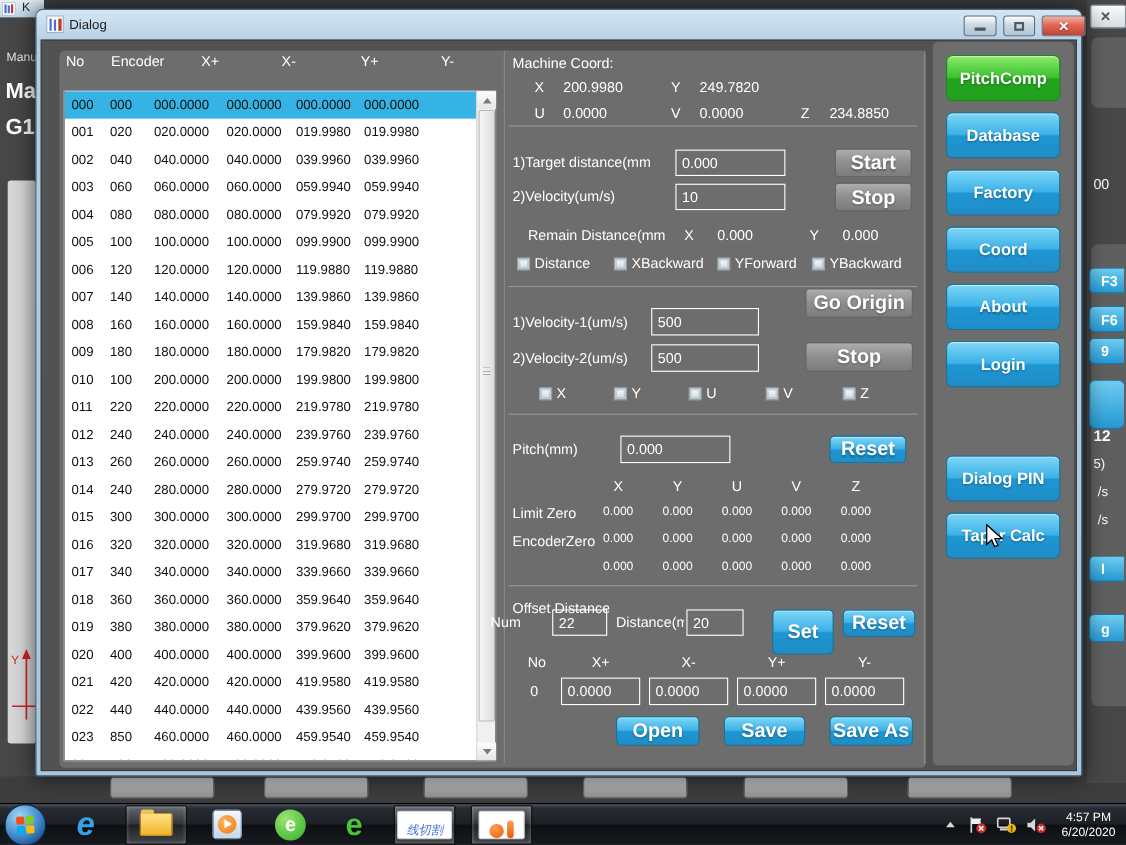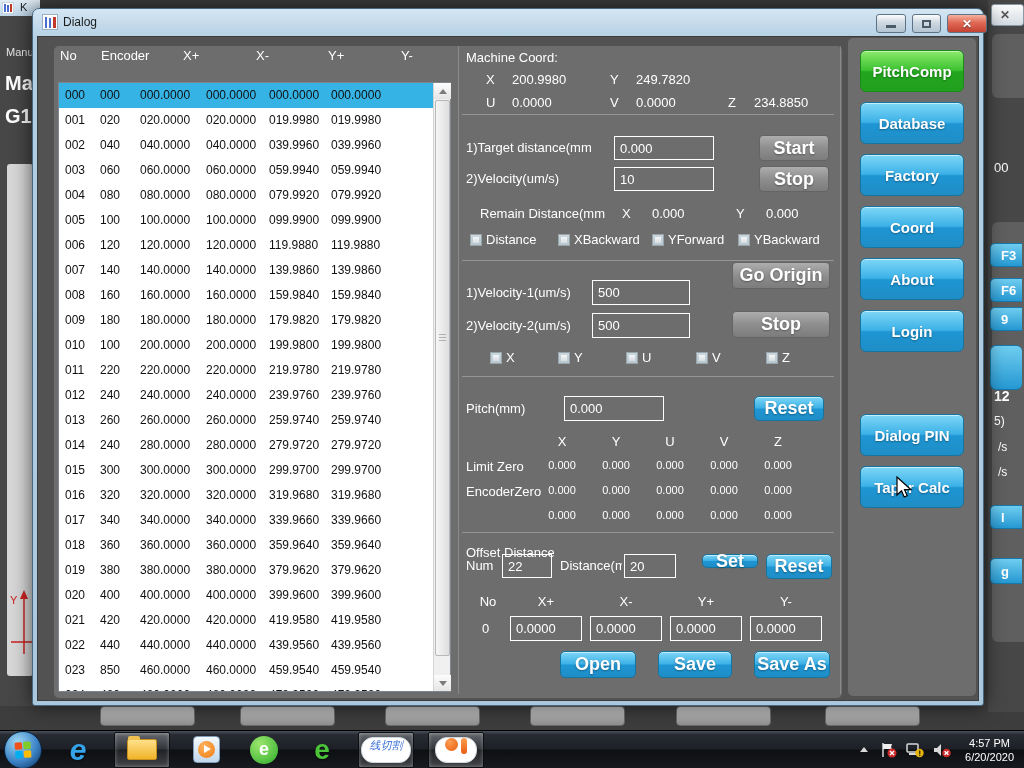--- a/index.html
+++ b/index.html
@@ -91,21 +91,21 @@
   .ie-e{color:#35a3e8;font-size:30px;font-weight:bold;font-style:italic;text-shadow:0 1px 2px rgba(0,0,0,.5);}
   .folder{width:30px;height:21px;background:linear-gradient(180deg,#ffe08a,#f0b429);border:1px solid #c88f1a;border-radius:2px;position:relative;}
   .folder::before{content:"";position:absolute;left:0;top:-4px;width:12px;height:4px;background:#f0c050;border-radius:2px 2px 0 0;}
   .wmp{width:27px;height:27px;border-radius:4px;background:linear-gradient(180deg,#f4f9fd,#c2d8ec);border:1px solid #7e9cba;
     display:flex;align-items:center;justify-content:center;}
   .wmp-circle{width:17px;height:17px;border-radius:50%;background:radial-gradient(circle at 35% 30%,#ffb25e,#f07c12);position:relative;}
   .wmp-circle::after{content:"";position:absolute;left:6px;top:4px;border-left:7px solid #fff;border-top:4.5px solid transparent;border-bottom:4.5px solid transparent;}
   .green-circle{width:28px;height:28px;border-radius:50%;background:radial-gradient(circle at 35% 30%,#9ce66d,#2fae2d);
     color:#fff;font-weight:bold;font-size:18px;display:flex;align-items:center;justify-content:center;}
   .green-e{color:#4cc43a;font-size:28px;font-weight:bold;text-shadow:0 1px 2px rgba(0,0,0,.5);}
-  .white-chip{background:#fff;border:1px solid #cfd6dd;border-radius:12px;display:flex;align-items:flex-start;justify-content:center;}
+  .white-chip{background:#fff;border:1px solid #cfd6dd;border-radius:2px;display:flex;align-items:flex-end;justify-content:center;}
   .wirecut-text{color:#3a6fd8;font-size:11px;font-style:italic;white-space:nowrap;}
   .cam-dot{width:13px;height:13px;border-radius:50%;background:radial-gradient(circle at 35% 30%,#ff9d50,#e85d10);}
   .cam-bar{width:6px;height:16px;border-radius:3px;background:linear-gradient(180deg,#ff9d50,#e85d10);margin-left:3px;}
   #tray{margin-left:auto;display:flex;align-items:center;height:38px;}
   .tray-ico{margin-right:9px;display:flex;align-items:center;}
   #clock{color:#fff;font-size:11px;text-align:center;line-height:14px;margin:0 10px 0 4px;}
   #cursor{position:absolute;left:895px;top:476px;z-index:100;}
 </style>
 </head>
 <body>
@@ -505,25 +505,25 @@
           <div class="grid-cell" style="left: 717px; top: 474px; font-size: 11px;">0.000</div>
           <div class="lbl clip" style="left: 432px; top: 499px; width: 88px; margin-top: 36px;">Offset Distance</div>
           <div class="grid-cell" style="left: 501px; top: 499px; font-size: 11px;">0.000</div>
           <div class="grid-cell" style="left: 555px; top: 499px; font-size: 11px;">0.000</div>
           <div class="grid-cell" style="left: 609px; top: 499px; font-size: 11px;">0.000</div>
           <div class="grid-cell" style="left: 663px; top: 499px; font-size: 11px;">0.000</div>
           <div class="grid-cell" style="left: 717px; top: 499px; font-size: 11px;">0.000</div>
         </div>
       <div class="hr" style="top:522px"></div>
 
-      <div class="lbl" style="left:432px;top:548px">Num</div>
+      <div class="lbl" style="left:412px;top:548px">Num</div>
       <input class="inp" style="left: 468px; top: 544px; width: 50px;" value="22">
       <div class="lbl clip" style="left:526px;top:548px;width:62px">Distance(m</div>
       <input class="inp" style="left: 590px; top: 544px; width: 52px;" value="20">
-      <div class="btn blue" style="left:668px;top:544px;width:56px;height:14px">Set</div>
+      <div class="btn blue" style="left:668px;top:544px;width:56px;height:41px">Set</div>
       <div class="btn blue" style="left:732px;top:544px;width:66px;height:25px">Reset</div>
       <div id="num-headers">
           <div class="grid-cell" style="left: 432px; top: 584px; width: 44px; font-size: 13px;">No</div>
           <div class="grid-cell" style="left: 476px; top: 584px; width: 72px; font-size: 13px;">X+</div>
           <div class="grid-cell" style="left: 556px; top: 584px; width: 72px; font-size: 13px;">X-</div>
           <div class="grid-cell" style="left: 636px; top: 584px; width: 72px; font-size: 13px;">Y+</div>
           <div class="grid-cell" style="left: 716px; top: 584px; width: 72px; font-size: 13px;">Y-</div>
         </div>
       <div class="lbl" style="left:448px;top:611px">0</div>
       <div id="num-inputs">

